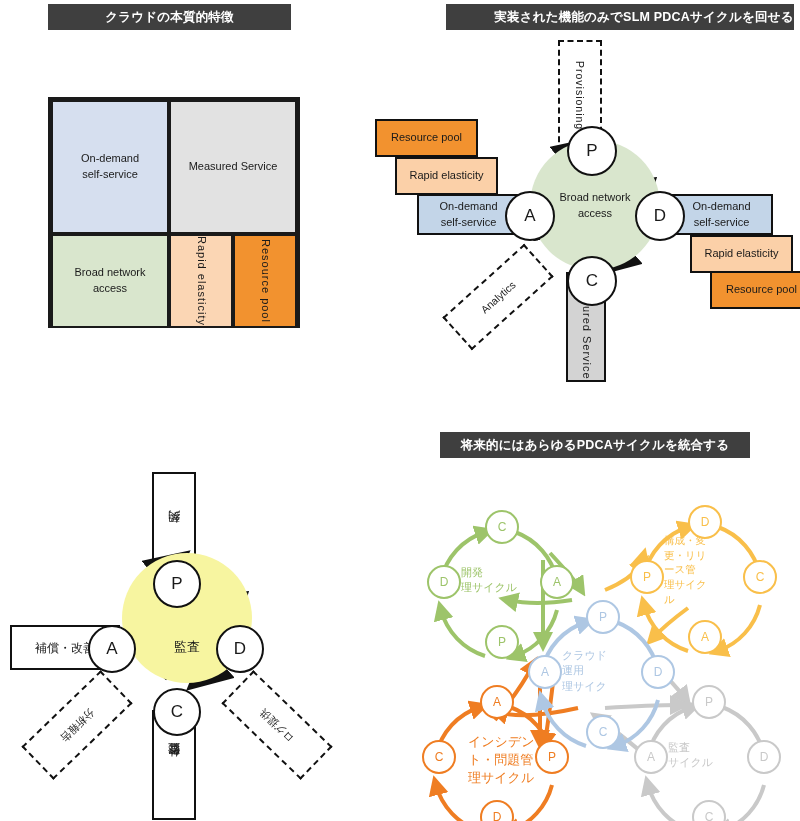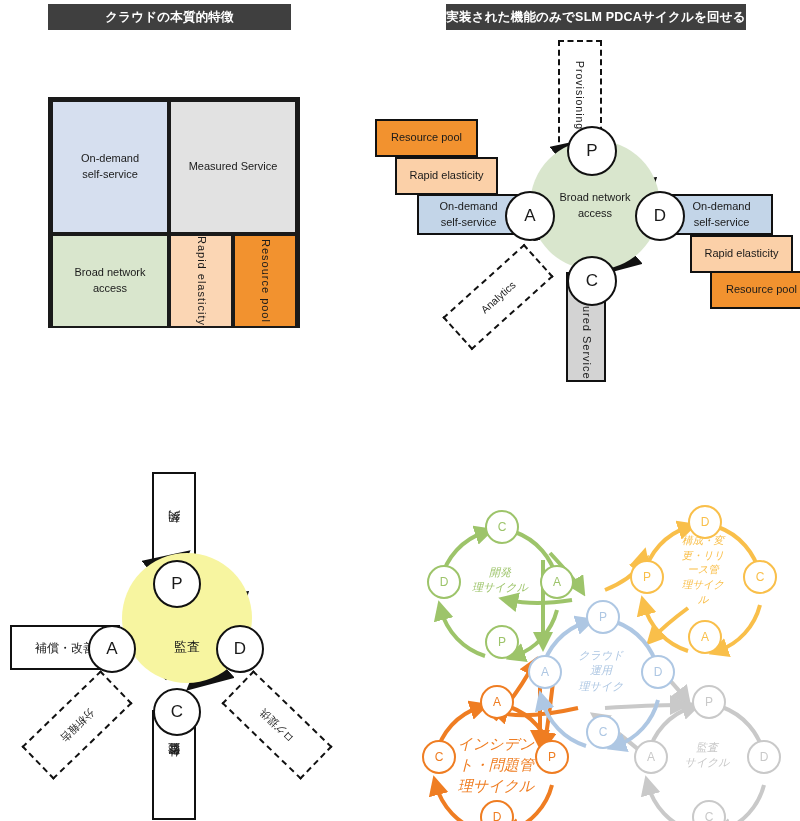--- a/index.html
+++ b/index.html
@@ -54,21 +54,21 @@
     border-radius:50%;background:#f7f5a0;z-index:2;}
   .wbox{position:absolute;border:2.5px solid #111;background:#fff;box-sizing:border-box;
         display:flex;align-items:center;justify-content:center;text-align:center;
         font-size:12px;line-height:1.5;}
   
   #p4{position:absolute;left:400px;top:420px;width:400px;height:401px;}
   .minicycle{position:absolute;width:170px;height:170px;}
   .mnode{position:absolute;width:30px;height:30px;border-radius:50%;background:#fff;
      border:2px solid currentColor;display:flex;align-items:center;justify-content:center;
      font-size:12px;z-index:4;}
-  .mlabel{position:absolute;width:78px;text-align:center;font-size:11px;line-height:1.4;z-index:3;font-style:italic;}
+  .mlabel{position:absolute;width:78px;text-align:left;font-size:11px;line-height:1.4;z-index:3;}
   svg{position:absolute;left:0;top:0;overflow:visible;}
 </style>
 </head>
 <body>
 
 <div class="panel" id="p1">
   <div class="panel-title" style="left:48px;top:4px;width:243px;">クラウドの本質的特徴</div>
 
   <div id="p1-grid">
     <div class="cell blue">
@@ -87,21 +87,21 @@
         <span class="vert">Rapid elasticity</span>
       </div>
       <div class="cell orange">
         <span class="vert">Resource pool</span>
       </div>
     </div>
   </div>
 </div>
 
 <div class="panel" id="p2">
-  <div class="panel-title" style="left:76px;top:4px;width:300px;">実装された機能のみでSLM PDCAサイクルを回せる</div>
+  <div class="panel-title" style="left:76px;top:4px;width:300px;padding-left:48px;">実装された機能のみでSLM PDCAサイクルを回せる</div>
 
   <div class="dashbox" style="left:188px;top:40px;width:44px;height:112px;">
     <span class="vert">Provisioning</span>
   </div>
 
   <div class="dashbox" style="left:73px;top:275px;width:110px;height:44px;transform:rotate(-42deg);transform-origin:center;">
     <span>Analytics</span>
   </div>
 
   <div class="tag grey" style="left:196px;top:272px;width:40px;height:110px;">
@@ -208,20 +208,21 @@
     </div>
   <div class="node" style="left:153px;top:268px;width:44px;height:44px;">
     <span>C</span>
     </div>
   <div class="node" style="left:88px;top:205px;width:44px;height:44px;">
     <span>A</span>
     </div>
 </div>
 
 <div class="panel" id="p4">
+  <div class="panel-title" style="left:40px;top:12px;width:310px;">将来的にはあらゆるPDCAサイクルを統合する</div>
 
   <svg width="400" height="401">
     <defs>
       <marker id="m-green" markerWidth="5" markerHeight="5" refX="2.5" refY="2.5" orient="auto">
           <path d="M0,0 L5,2.5 L0,5 z" fill="#9dc46a"></path>
         </marker>
       <marker id="m-yellow" markerWidth="5" markerHeight="5" refX="2.5" refY="2.5" orient="auto">
           <path d="M0,0 L5,2.5 L0,5 z" fill="#f9bf4a"></path>
         </marker>
       <marker id="m-blue" markerWidth="5" markerHeight="5" refX="2.5" refY="2.5" orient="auto">
@@ -345,21 +346,21 @@
       </div>
     <div class="mnode" style="left:125px;top:55px;">
         <span>P</span>
       </div>
     <div class="mnode" style="left:70px;top:115px;">
         <span>D</span>
       </div>
     <div class="mnode" style="left:12px;top:55px;">
         <span>C</span>
       </div>
-    <div class="mlabel" style="left:47px;top:48px;white-space:pre-line;font-size:15px;">インシデン
+    <div class="mlabel" style="left:58px;top:48px;white-space:pre-line;font-size:13px;">インシデン
 ト・問題管
 理サイクル</div>
   </div>
 
   <div class="minicycle" style="left:222px;top:265px;color:#c9c9c9;">
     <svg width="170" height="170">
       <path d="M100,22 A66,66 0 0 1 142,70" fill="none" stroke="#c9c9c9" stroke-width="4" marker-end="url(#m-grey)"></path>
       <path d="M142,100 A66,66 0 0 1 100,146" fill="none" stroke="#c9c9c9" stroke-width="4" marker-end="url(#m-grey)"></path>
       <path d="M70,146 A66,66 0 0 1 26,100" fill="none" stroke="#c9c9c9" stroke-width="4" marker-end="url(#m-grey)"></path>
       <path d="M26,70 A66,66 0 0 1 70,22" fill="none" stroke="#c9c9c9" stroke-width="4" marker-end="url(#m-grey)"></path>

